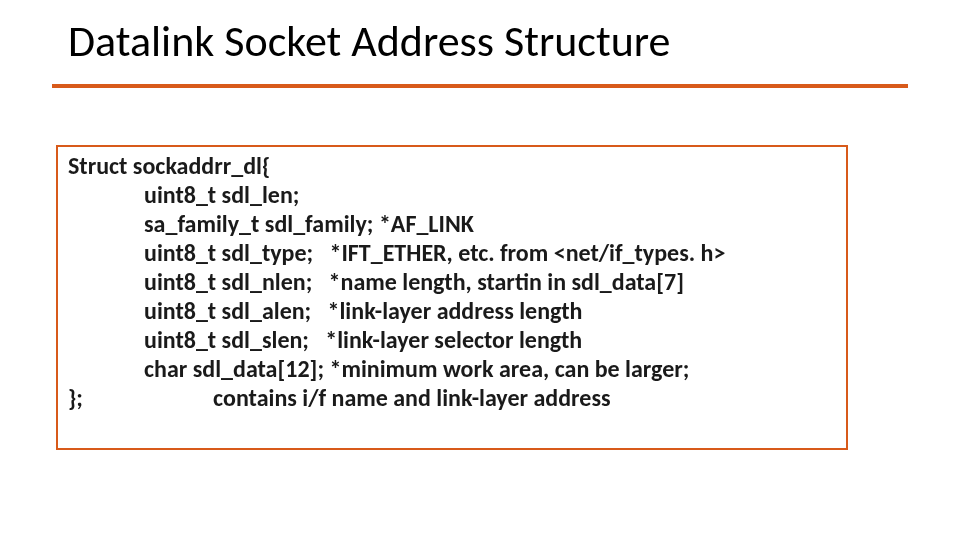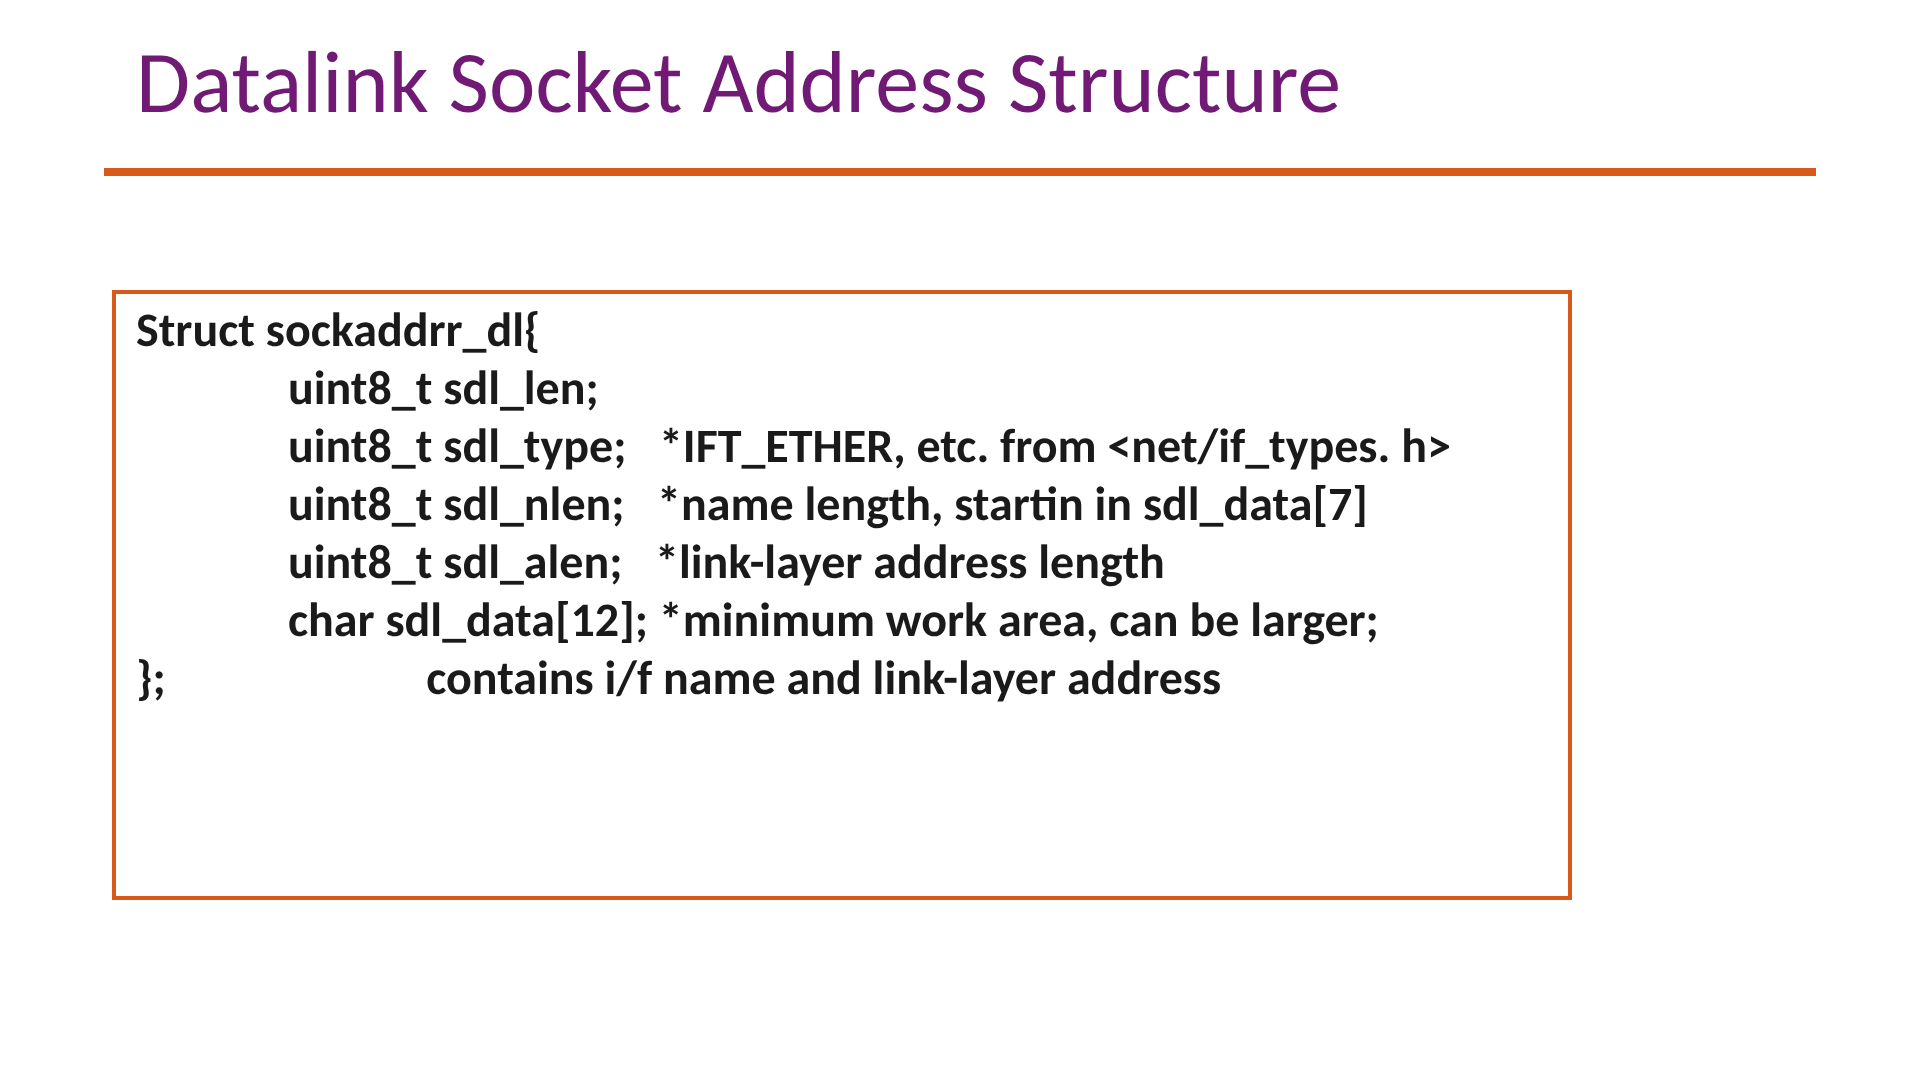--- a/index.html
+++ b/index.html
@@ -18,26 +18,26 @@
     position: absolute;
     left: 52px; top: 0px;
     width: 856px;
     padding: 14px 16px 16px 16px;
     border-bottom: 4px solid #d85a1a;
   }
   .title-text {
     font-size: 44px;
     font-weight: 300;
     letter-spacing: 0px;
-    color: #701a75;
+    color: #000000;
   }
   .code-box {
     position: absolute;
     left: 56px; top: 145px;
-    width: 730px;
+    width: 792px;
     height: 305px;
     border: 2px solid #d85a1a;
     padding: 4px 10px 4px 10px;
   }
   .code-line {
     font-weight: 700;
     font-size: 24px;
     line-height: 1.21;
     color: #1a1a1a;
     white-space: pre;
@@ -50,20 +50,22 @@
 
 <div class="slide">
 
   <div class="title-box">
     <div class="title-text">Datalink Socket Address Structure</div>
   </div>
 
   <div class="code-box">
     <div class="code-line">Struct sockaddrr_dl{</div>
     <div class="code-line ind">uint8_t sdl_len;</div>
+    <div class="code-line ind">sa_family_t sdl_family; *AF_LINK</div>
     <div class="code-line ind">uint8_t sdl_type;   *IFT_ETHER, etc. from &lt;net/if_types. h&gt;</div>
     <div class="code-line ind">uint8_t sdl_nlen;   *name length, startin in sdl_data[7]</div>
     <div class="code-line ind">uint8_t sdl_alen;   *link-layer address length</div>
+    <div class="code-line ind">uint8_t sdl_slen;   *link-layer selector length</div>
     <div class="code-line ind">char sdl_data[12]; *minimum work area, can be larger;</div>
     <div class="code-line"><span>};</span><span class="cont" style="padding-left:0;">                        </span><span>contains i/f name and link-layer address</span></div>
   </div>
 
 </div>
 
 </body></html>

